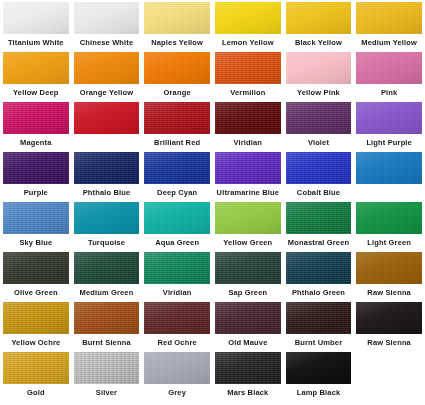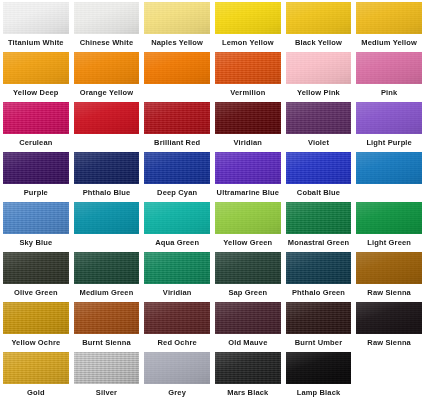--- a/index.html
+++ b/index.html
@@ -130,20 +130,21 @@
           <div class="tex" style="opacity: 0.1;"></div>
           <div class="sheen"></div>
         </div>
         <div class="label">Orange Yellow</div>
       </div>
       <div class="cell">
         <div class="swatch" style="background: rgb(240, 120, 0);">
           <div class="tex" style="opacity: 0.1;"></div>
           <div class="sheen"></div>
         </div>
+        <div class="label">Orange</div>
       </div>
       <div class="cell">
         <div class="swatch" style="background: rgb(224, 78, 10);">
           <div class="tex"></div>
           <div class="sheen"></div>
         </div>
         <div class="label">Vermilion</div>
       </div>
       <div class="cell">
         <div class="swatch" style="background: rgb(251, 192, 200);">
@@ -157,21 +158,21 @@
           <div class="tex" style="opacity: 0.1;"></div>
           <div class="sheen"></div>
         </div>
         <div class="label">Pink</div>
       </div>
       <div class="cell">
         <div class="swatch" style="background: rgb(206, 10, 94);">
           <div class="tex"></div>
           <div class="sheen"></div>
         </div>
-        <div class="label">Cerulean</div>
+        <div class="label">Magenta</div>
       </div>
       <div class="cell">
         <div class="swatch" style="background: rgb(204, 18, 32);">
           <div class="tex" style="opacity: 0.1;"></div>
           <div class="sheen"></div>
         </div>
       </div>
       <div class="cell">
         <div class="swatch" style="background: rgb(174, 12, 20);">
           <div class="tex"></div>
@@ -246,20 +247,21 @@
           <div class="tex"></div>
           <div class="sheen"></div>
         </div>
         <div class="label">Sky Blue</div>
       </div>
       <div class="cell">
         <div class="swatch" style="background: rgb(8, 145, 168);">
           <div class="tex" style="opacity: 0.1;"></div>
           <div class="sheen"></div>
         </div>
+        <div class="label">Turquoise</div>
       </div>
       <div class="cell">
         <div class="swatch" style="background: rgb(13, 178, 164);">
           <div class="tex" style="opacity: 0.1;"></div>
           <div class="sheen"></div>
         </div>
         <div class="label">Aqua Green</div>
       </div>
       <div class="cell">
         <div class="swatch" style="background: rgb(147, 203, 64);">

